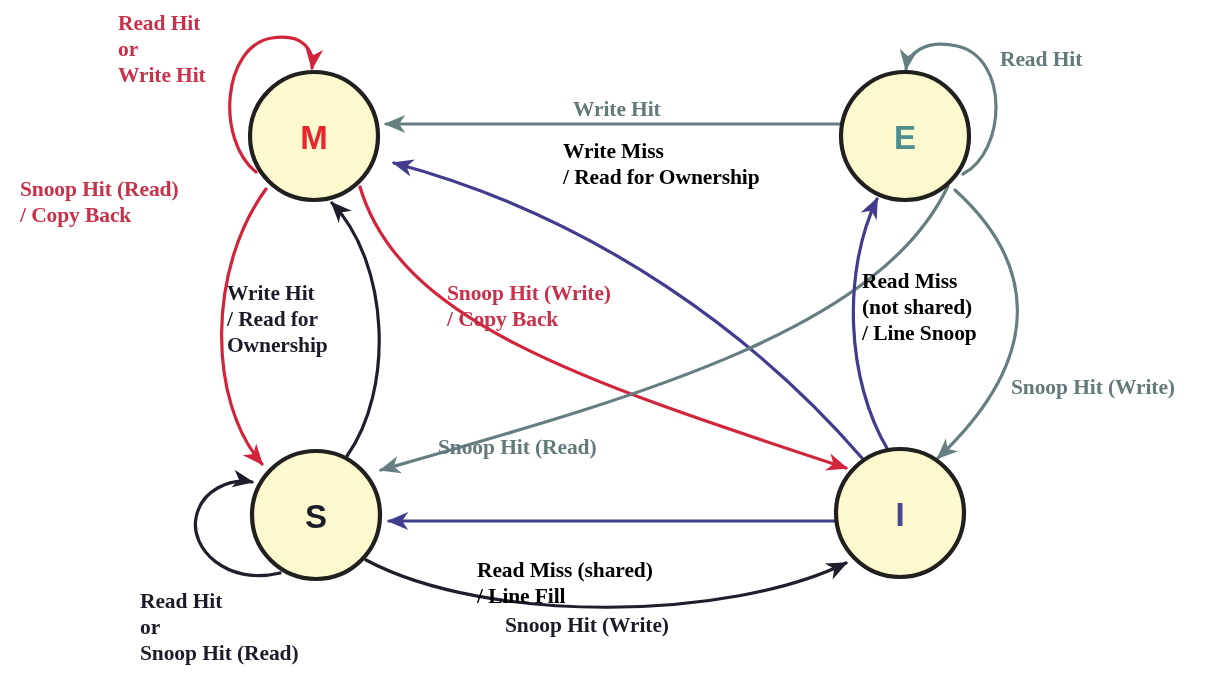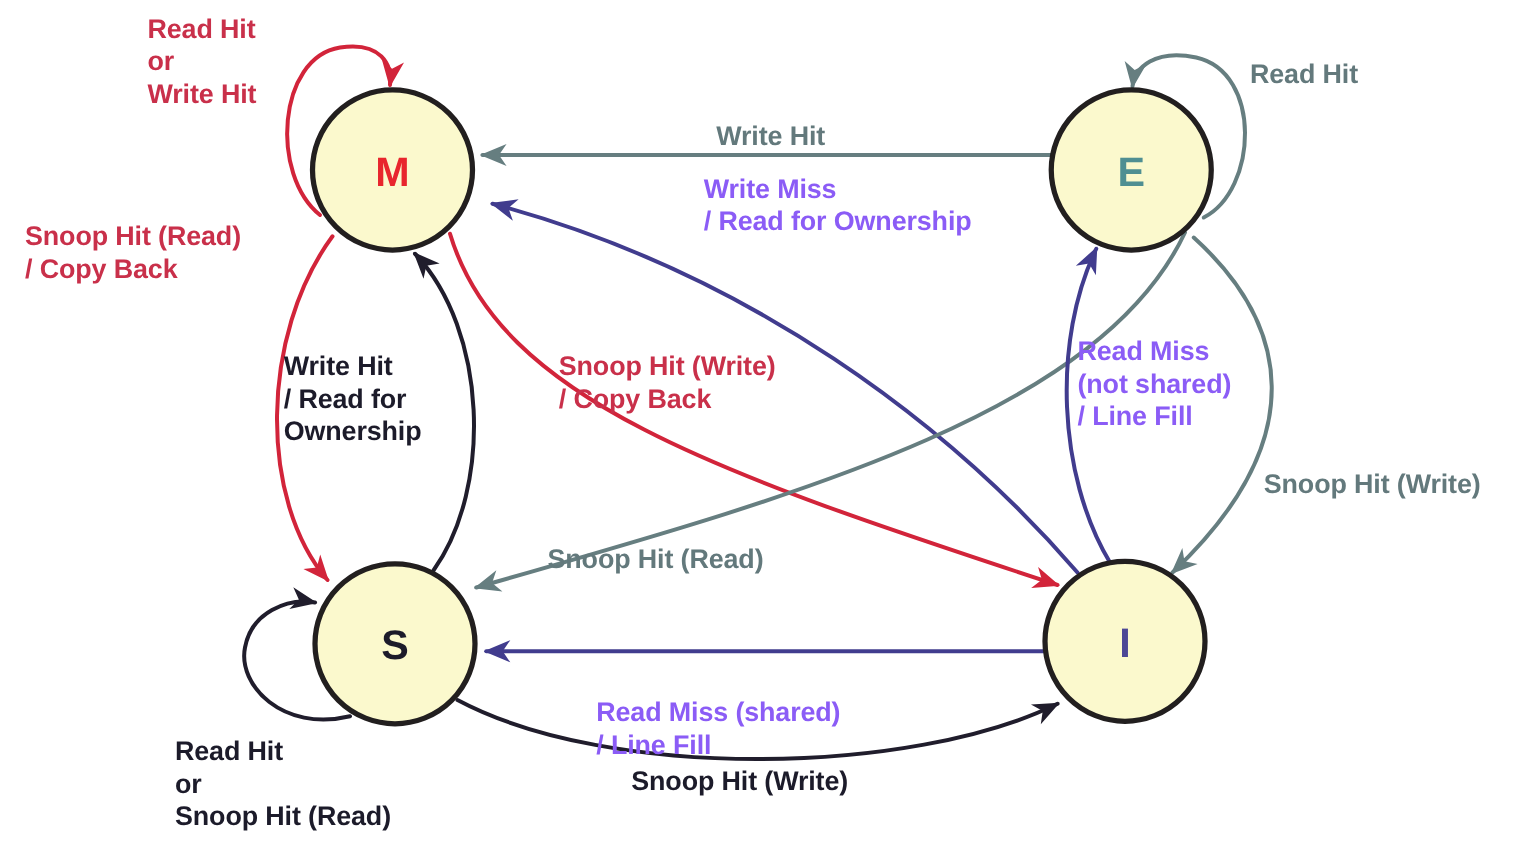--- a/index.html
+++ b/index.html
@@ -43,30 +43,30 @@
     stroke-width: 3.2;
     stroke-linecap: round;
   }
   .edge-red   { stroke: #d2243a; }
   .edge-teal  { stroke: #667e80; }
   .edge-purple{ stroke: #413c8e; }
   .edge-black { stroke: #201d2c; }
 
   .lbl {
     position: absolute;
-    font-family: Liberation Sans, sans-serif;
+    font-family: Liberation Serif, serif;
     font-size: 21.5px;
     font-weight: bold;
     line-height: 1.21;
     white-space: pre;
     letter-spacing: -0.1px;
   }
   .c-red    { color: #c9304a; }
   .c-teal   { color: #63797c; }
-  .c-purple { color: #8b5cf6; }
+  .c-purple { color: #000000; }
   .c-black  { color: #1c1b2a; }
 </style>
 </head>
 <body>
 
 <div id="diagram-root">
 
   <svg id="state-machine" viewBox="0 0 1223 691">
     <defs>
       <marker id="ah-red" viewBox="0 0 14 12" refX="12.2" refY="6" markerWidth="7.2" markerHeight="6.2" orient="auto-start-reverse" markerUnits="strokeWidth">
@@ -152,21 +152,21 @@
 / Read for
 Ownership</div>
 
   <div class="lbl c-red" style="left:447px; top:280px;">Snoop Hit (Write)
 / Copy Back</div>
 
   <div class="lbl c-teal" style="left:438px; top:434px;">Snoop Hit (Read)</div>
 
   <div class="lbl c-purple" style="left:862px; top:268px;">Read Miss
 (not shared)
-/ Line Fill</div>
+/ Line Snoop</div>
 
   <div class="lbl c-teal" style="left:1011px; top:374px;">Snoop Hit (Write)</div>
 
   <div class="lbl c-purple" style="left:477px; top:557px;">Read Miss (shared)
 / Line Fill</div>
 
   <div class="lbl c-black" style="left:505px; top:612px;">Snoop Hit (Write)</div>
 
 </div>
 

